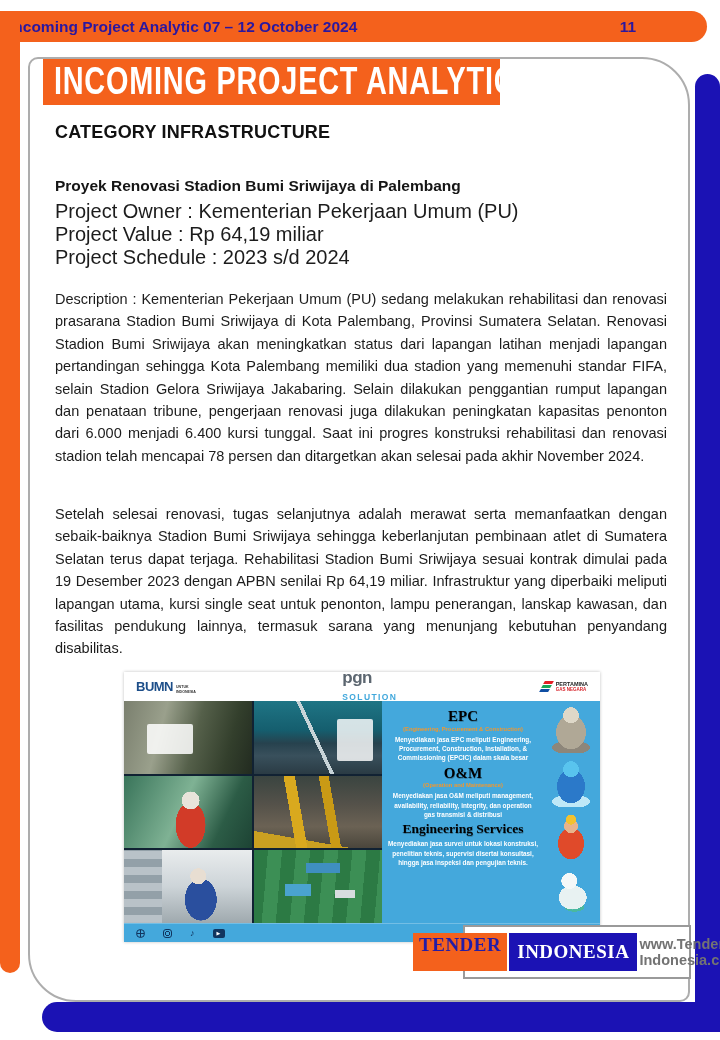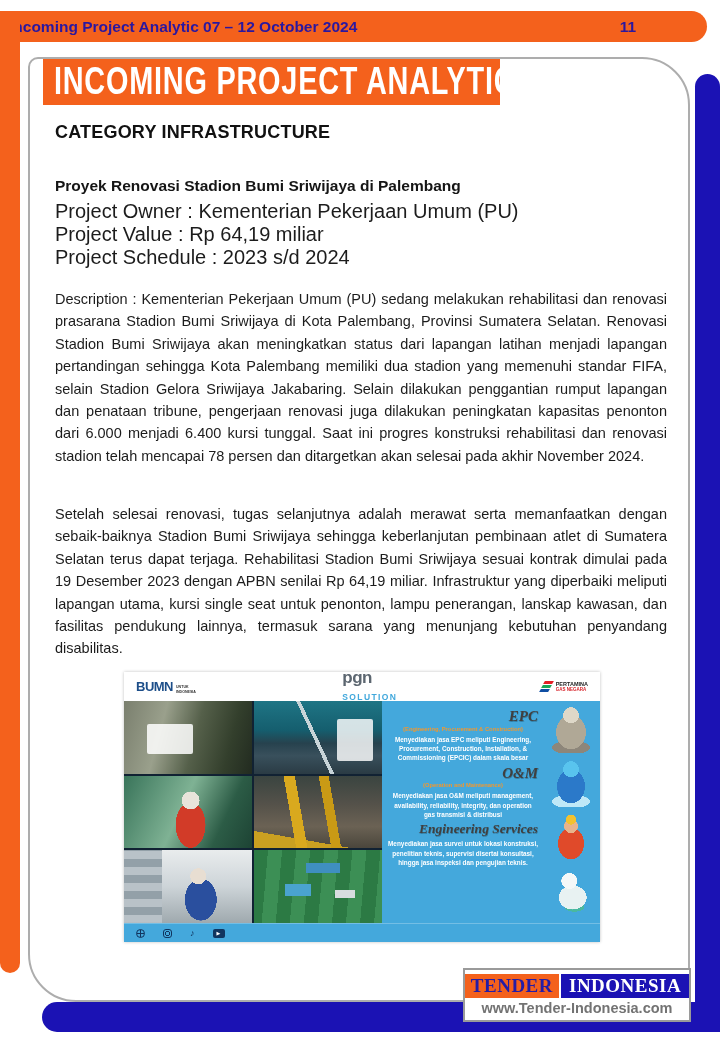--- a/index.html
+++ b/index.html
@@ -123,24 +123,23 @@
       linear-gradient(180deg,#e9eced 0%,#cdd4d8 50%,#9fa9ae 100%); background-size:auto,auto,30% 100%,100% 100%; background-repeat:no-repeat; background-position:0 0,0 0,left,0 0; }
   .ph-6{ background:
       linear-gradient(#3f8fc0,#3f8fc0) 55% 20%/34px 10px no-repeat,
       linear-gradient(#4aa3cf,#4aa3cf) 30% 55%/26px 12px no-repeat,
       linear-gradient(#d8dde0,#d8dde0) 75% 62%/20px 8px no-repeat,
       repeating-linear-gradient(95deg,#2c7a44 0 14px,#3c8f55 14px 28px); }
   .text-col{ width:160px; padding:8px 4px 0 6px; display:flex; flex-direction:column; }
   .sec{ text-align:center; }
   .sec + .sec{ margin-top:3px; }
   .sec-title{
-    font-family:"Liberation Serif", serif; font-style:italic; font-weight:bold;
-    color:#404040; font-size:15px; line-height:1.05;
+    font-family:"Liberation Serif", serif; font-weight:bold;
+    color:#000000; font-size:15px; line-height:1.05;
     text-shadow:0.5px 0.5px 0 rgba(0,0,0,.25);
-    text-align:right;
   }
   .sec-title.small{ font-size:13.5px; }
   .sec-sub{ font-size:5.8px; color:#F2982E; font-weight:bold; margin-top:1px; }
   .sec-body{ font-size:6.4px; color:#fff; font-weight:bold; line-height:1.45; margin-top:3px; }
   .mascot-col{ width:58px; display:flex; flex-direction:column; align-items:center;
     justify-content:space-between; padding:6px 0 8px; }
   .mascot{ width:42px; height:46px; }
   .m-epc{ background:
       radial-gradient(circle 8px at 50% 18%, #ded8c8 0 99%, transparent 100%),
       radial-gradient(ellipse 15px 17px at 50% 55%, #b0a896 0 99%, transparent 100%),
@@ -167,32 +166,32 @@
     background:
       linear-gradient(#11355F,#11355F) 0 50%/100% 1px no-repeat,
       linear-gradient(#11355F,#11355F) 50% 0/1px 100% no-repeat; }
   .fi-instagram{ border:1px solid #11355F; border-radius:3px;
     background:radial-gradient(circle at 50% 50%, transparent 0 1.5px, #11355F 1.5px 2.5px, transparent 2.5px); }
   .fi-tiktok{ border:none; color:#11355F; font-size:9px; line-height:9px; width:auto; }
   .fi-youtube{ background:#11355F; border-radius:2px; color:#fff; font-size:5px;
     line-height:9px; text-align:center; width:12px; }
   
   .tender-box{
-    position:absolute; left:463px; top:968px; width:228px; height:54px;
+    position:absolute; left:463px; top:925px; width:228px; height:54px;
     background:#fff; border:2px solid #9a9a9a; z-index:5;
-    display:flex; flex-direction:column; align-items:center; justify-content:center; gap:2px;
+    display:flex; align-items:center; justify-content:center; gap:2px;
   }
   .tender-row{ display:flex; gap:2px; }
   .tender-word{
     background:#F4611C; color:#241CA6; font-family:"Liberation Serif", serif;
     font-weight:bold; font-size:19px; padding:1px 6px; letter-spacing:0.5px;
   }
   .indo-word{
     background:#1B12B4; color:#fff; font-family:"Liberation Serif", serif;
-    font-weight:bold; font-size:19px; padding:1px 8px; letter-spacing:0.5px;
+    font-weight:bold; font-size:19px; padding:8px 8px; letter-spacing:0.5px;
   }
   .tender-site{ font-size:14.5px; font-weight:bold; color:#737373; }
 </style>
 </head>
 <body>
 
 <div class="top-bar">
   <div class="top-bar-title">Incoming Project Analytic 07 – 12 October 2024</div>
   <div class="top-bar-page">11</div>
 </div>

